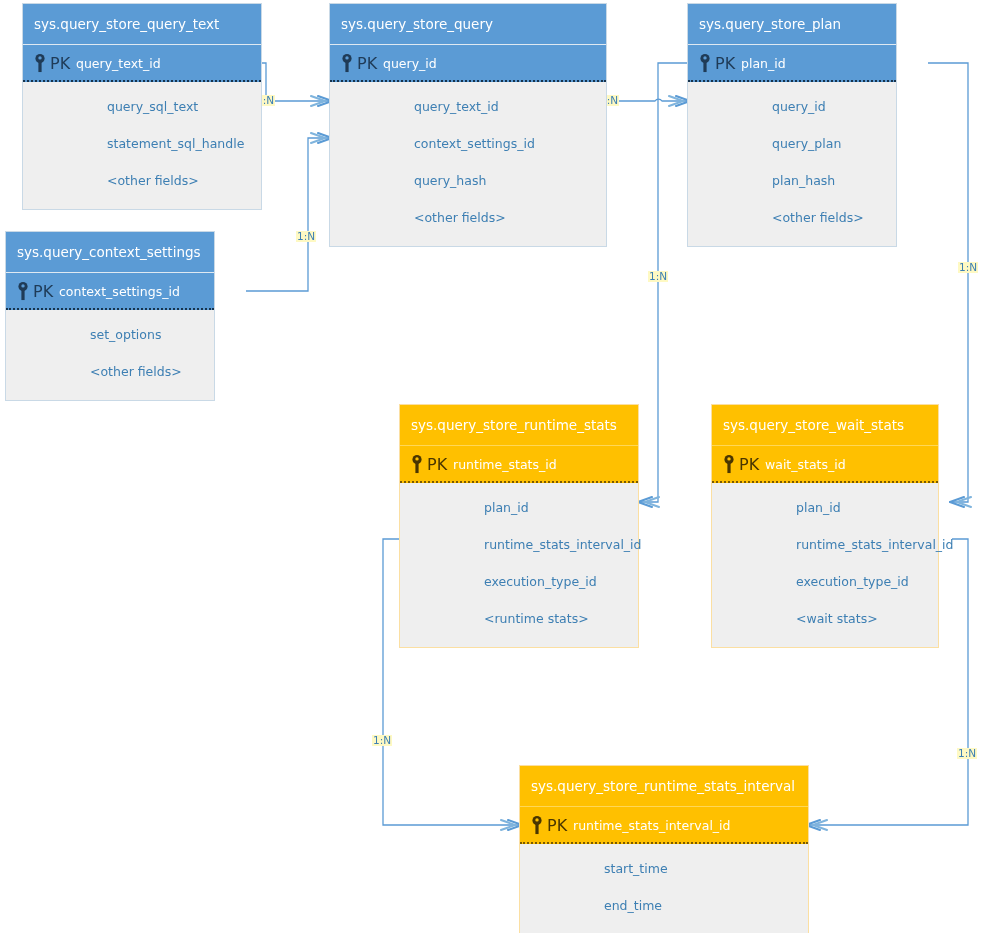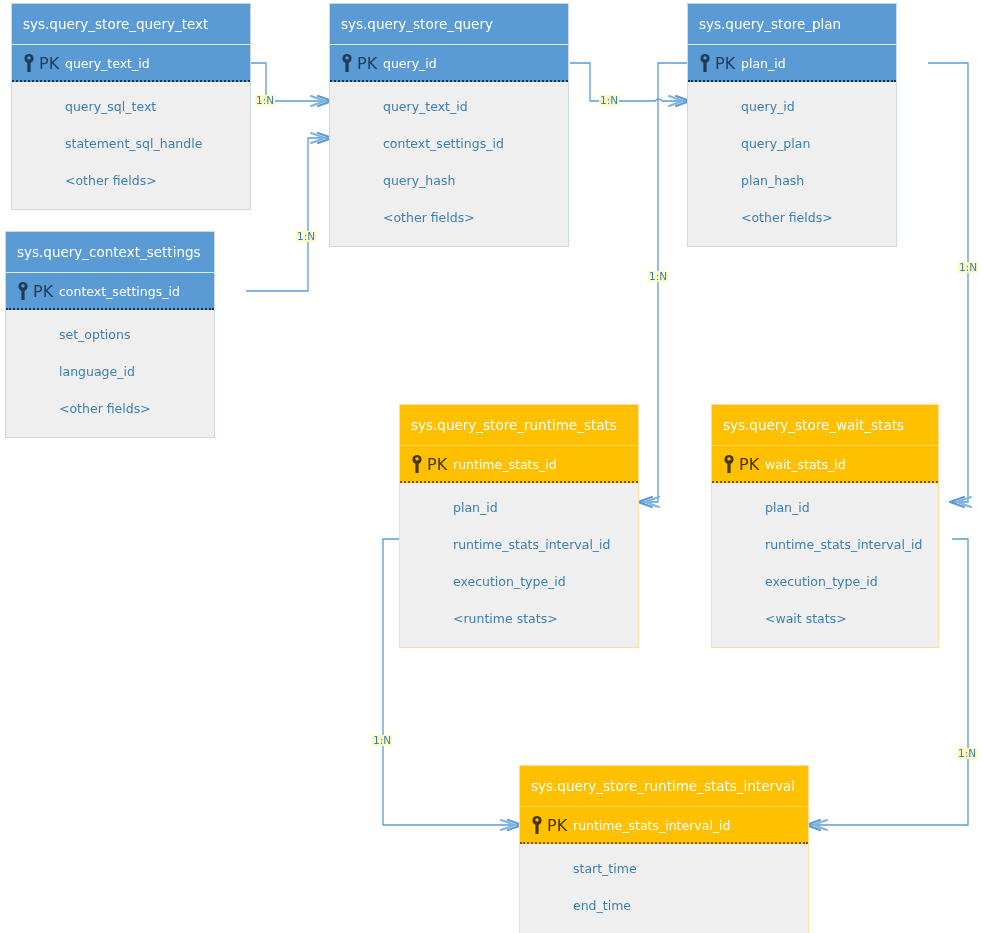--- a/index.html
+++ b/index.html
@@ -13,21 +13,21 @@
   .ent-title{box-sizing:border-box;height:41px;line-height:41px;
              padding-left:11px;color:#ffffff;font-size:13.5px;
              white-space:nowrap;overflow:hidden;}
   .ent-pk{box-sizing:border-box;height:37px;position:relative;}
   .ent-pk .pklabel{position:absolute;left:27px;top:50%;transform:translateY(-50%);
                    font-size:16px;color:#1f3b57;letter-spacing:.2px;}
   .ent-pk .pkfield{position:absolute;left:53px;top:50%;transform:translateY(-50%);
                    font-size:12.5px;color:#ffffff;white-space:nowrap;}
   .ent-body{box-sizing:border-box;background:#efefef;padding:6px 0 10px 0;}
   .ent-body .field{font-size:12.5px;color:#3d7fb3;padding:0 5px 0 53px;
-                   line-height:37px;height:37px;white-space:nowrap;}
+                   line-height:37px;height:37px;white-space:nowrap;margin-left:31px;}
 
   
   .blue{border:1px solid #c9d9e6;background:#efefef;}
   .blue .ent-title{background:#5b9bd5;border-bottom:1px solid #dfe9f2;}
   .blue .ent-pk{background:#5b9bd5;border-bottom:2px dotted #17334d;}
 
   
   .orange{border:1px solid #fbdfa2;background:#fef9c3;}
   .orange .ent-title{background:#ffc000;border-bottom:1px solid #ffd757;}
   .orange .ent-pk{background:#ffc000;border-bottom:2px dotted #7a5a00;}
@@ -84,21 +84,21 @@
   </svg>
 
   <div class="relabel" style="left:255px;top:95px;">1:N</div>
   <div class="relabel" style="left:296px;top:231px;">1:N</div>
   <div class="relabel" style="left:599px;top:95px;">1:N</div>
   <div class="relabel" style="left:648px;top:271px;">1:N</div>
   <div class="relabel" style="left:958px;top:262px;">1:N</div>
   <div class="relabel" style="left:372px;top:735px;">1:N</div>
   <div class="relabel" style="left:957px;top:748px;">1:N</div>
 
-  <div class="entity blue" style="left:11px;top:3px;width:240px;">
+  <div class="entity blue" style="left:22px;top:3px;width:240px;">
     <div class="ent-title">sys.query_store_query_text</div>
     <div class="ent-pk">
       <svg class="keyicon" viewBox="0 0 12 19">
         <circle cx="6" cy="5" r="4.6" fill="#1f3b57"></circle>
           <circle cx="6" cy="4.4" r="1.7" fill="#5b9bd5"></circle>
         <rect x="4.4" y="8.4" width="3.2" height="10.2" fill="#1f3b57"></rect>
       </svg>
       <span class="pklabel">PK</span>
       <span class="pkfield">query_text_id</span>
     </div>
@@ -115,26 +115,25 @@
       <svg class="keyicon" viewBox="0 0 12 19">
         <circle cx="6" cy="5" r="4.6" fill="#1f3b57"></circle>
           <circle cx="6" cy="4.4" r="1.7" fill="#5b9bd5"></circle>
         <rect x="4.4" y="8.4" width="3.2" height="10.2" fill="#1f3b57"></rect>
       </svg>
       <span class="pklabel">PK</span>
       <span class="pkfield">context_settings_id</span>
     </div>
     <div class="ent-body">
       <div class="field">set_options</div>
-      <div class="field">language_id</div>
-      <div class="field">&lt;other fields&gt;</div>
-    </div>
-  </div>
-
-  <div class="entity blue" style="left:329px;top:3px;width:240px;">
+      <div class="field">&lt;other fields&gt;</div>
+    </div>
+  </div>
+
+  <div class="entity blue" style="left:329px;top:3px;width:278px;">
     <div class="ent-title">sys.query_store_query</div>
     <div class="ent-pk">
       <svg class="keyicon" viewBox="0 0 12 19">
         <circle cx="6" cy="5" r="4.6" fill="#1f3b57"></circle>
           <circle cx="6" cy="4.4" r="1.7" fill="#5b9bd5"></circle>
         <rect x="4.4" y="8.4" width="3.2" height="10.2" fill="#1f3b57"></rect>
       </svg>
       <span class="pklabel">PK</span>
       <span class="pkfield">query_id</span>
     </div>

